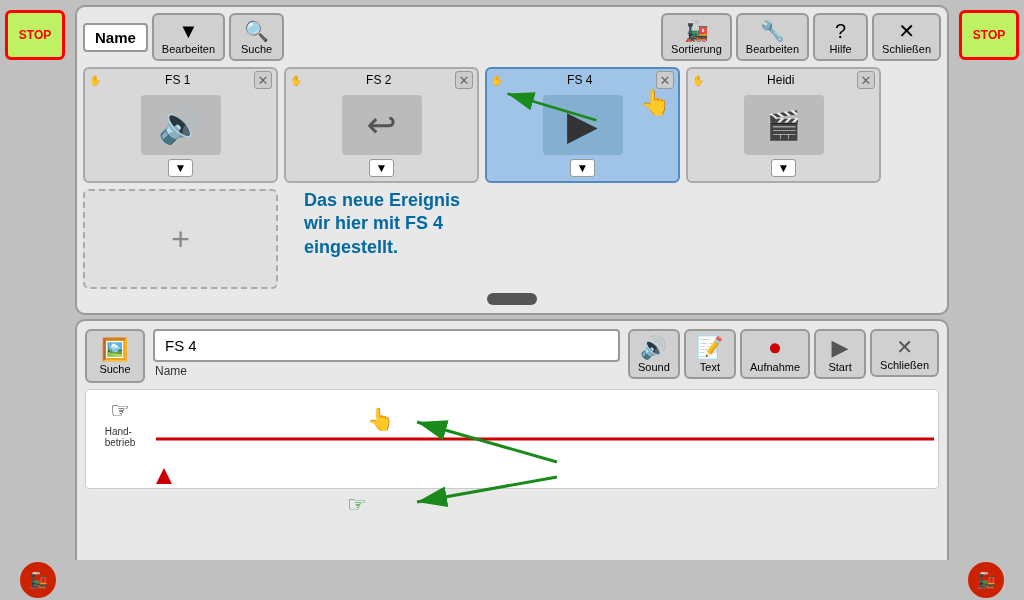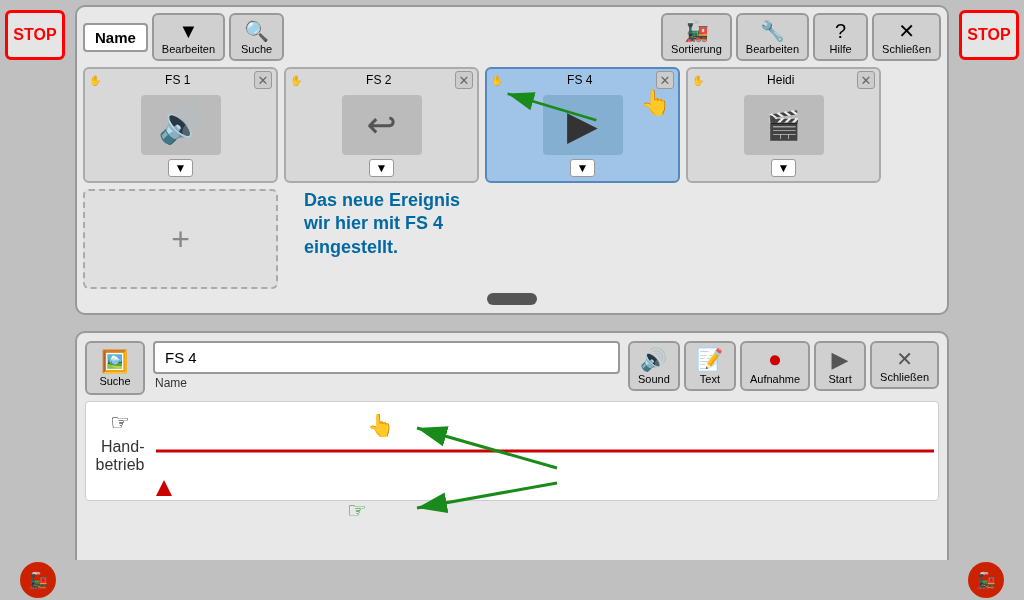--- a/index.html
+++ b/index.html
@@ -11,45 +11,45 @@
       font-family: Arial, sans-serif;
       position: relative;
     }
 
     
     .stop-btn {
       position: absolute;
       top: 10px;
       width: 60px;
       height: 50px;
-      background: #e5e5e5;
+      background: #bef264;
       border: 3px solid red;
       border-radius: 6px;
       color: red;
       font-weight: bold;
-      font-size: 16px;
+      font-size: 12px;
       display: flex;
       align-items: center;
       justify-content: center;
       cursor: pointer;
       z-index: 10;
     }
     .stop-left { left: 5px; }
     .stop-right { right: 5px; }
 
     
     .main-container {
       position: absolute;
       left: 75px;
       right: 75px;
       top: 5px;
       bottom: 5px;
       display: flex;
       flex-direction: column;
-      gap: 16px;
+      gap: 4px;
     }
 
     
     .top-panel {
       background: #e8e8e8;
       border: 2px solid #999;
       border-radius: 10px;
       padding: 6px;
       flex: 0 0 auto;
     }
@@ -271,21 +271,21 @@
     }
     .handbetrieb-item {
       display: flex;
       flex-direction: column;
       align-items: center;
       width: 60px;
       padding-top: 4px;
       cursor: pointer;
     }
     .hand-icon { font-size: 22px; }
-    .hand-label { font-size: 16px; text-align: right; color: #333; margin-top: 2px; }
+    .hand-label { font-size: 10px; text-align: left; color: #333; margin-top: 2px; }
     .timeline-track {
       flex: 1;
       position: relative;
       display: flex;
       align-items: center;
     }
     .timeline-line {
       position: absolute;
       left: 0;
       right: 0;

